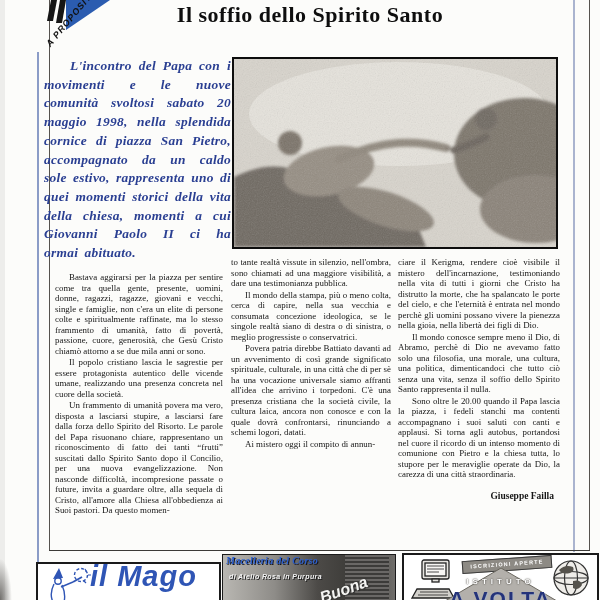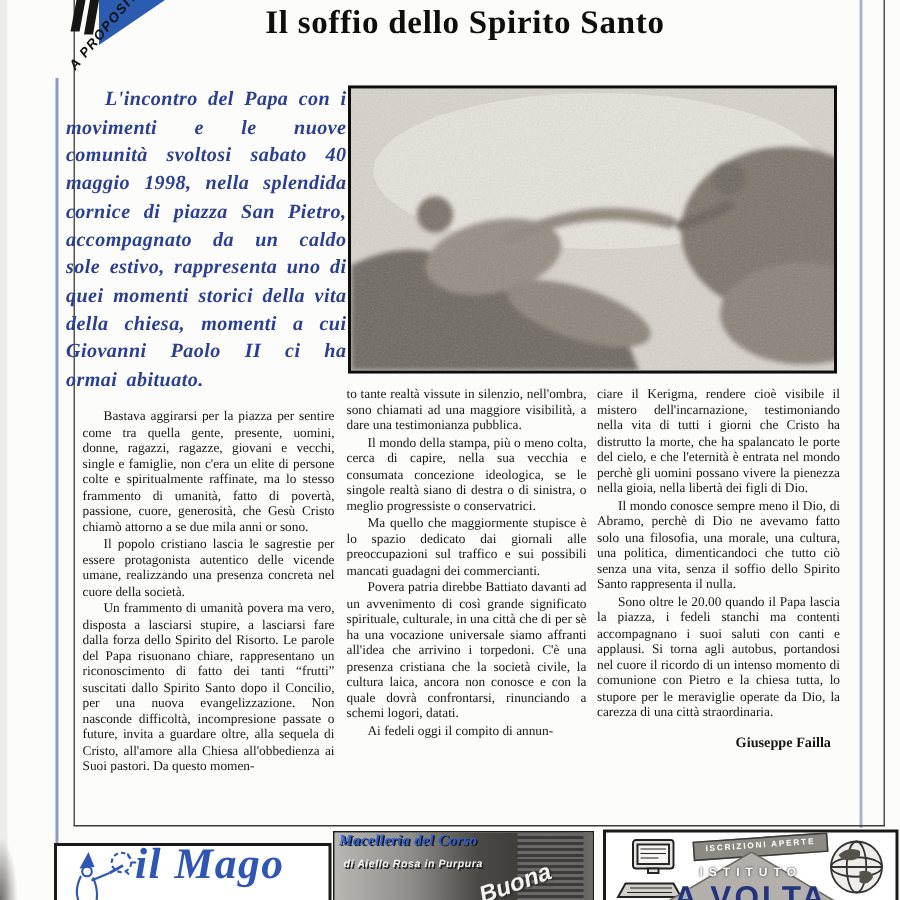--- a/index.html
+++ b/index.html
@@ -39,21 +39,21 @@
   .col p.ind{text-indent:14px;}
   #col1{left:55px;top:272px;width:168px;height:277px;}
   #col2{left:231px;top:257px;width:160px;height:291px;}
   #col3{left:398px;top:257px;width:162px;height:291px;}
   #byline{text-align:right;font-weight:bold;font-size:9.5px;margin-top:11px;padding-right:6px;}
 
   
   .ad{border:2px solid #1a1a1a;background:#fff;overflow:hidden;}
   #ad-mago{left:36px;top:562px;width:181px;height:60px;}
   #mago-title{left:52px;top:-4px;font-size:29px;font-weight:bold;font-style:italic;
-     color:#2f55b5;font-family:Liberation Serif, serif;letter-spacing:1px;white-space:nowrap;}
+     color:#2f55b5;font-family:Liberation Sans, sans-serif;letter-spacing:1px;white-space:nowrap;}
 
   #ad-macelleria{left:222px;top:554px;width:172px;height:60px;border-width:1px;
      background:linear-gradient(90deg,#b9b7b2 0%,#8e8c88 30%,#4c4a47 55%,#3a3936 78%,#6f6d69 100%);}
   #shutter{right:6px;top:0;width:44px;height:100%;
      background:repeating-linear-gradient(0deg,#3c3b39 0 2px,#6a6866 2px 4px);}
   #macelleria-title{left:3px;top:0px;font-family:Liberation Serif, serif;
      font-size:10px;font-weight:bold;font-style:italic;color:#2a5fd0;
      text-shadow:1px 1px 0 #14141a;white-space:nowrap;letter-spacing:.3px;}
   #macelleria-subtitle{left:6px;top:18px;font-family:"Liberation Sans",sans-serif;
      font-size:7px;font-weight:bold;font-style:italic;color:#f2f2f2;
@@ -88,21 +88,21 @@
 
   <svg class="abs" style="left:44px;top:0;" width="72" height="56" viewBox="0 0 72 56">
     <polygon points="7,0 13,0 9,21 3,21" fill="#161616"></polygon>
     <polygon points="16,0 22,0 18,23 12,23" fill="#161616"></polygon>
     <polygon points="22,0 66,0 22,30" fill="#2b5cb0"></polygon>
   </svg>
   <div class="abs" id="logo-rotated">A PROPOSITO</div>
 
   <div class="abs" id="page-title">Il soffio dello Spirito Santo</div>
 
-  <div class="abs" id="lead">L'incontro del Papa con i movimenti e le nuove comunità svoltosi sabato 40 maggio 1998, nella splendida cornice di piazza San Pietro, accompagnato da un caldo sole estivo, rappresenta uno di quei momenti storici della vita della chiesa, momenti a cui Giovanni Paolo II ci ha ormai abituato.</div>
+  <div class="abs" id="lead">L'incontro del Papa con i movimenti e le nuove comunità svoltosi sabato 20 maggio 1998, nella splendida cornice di piazza San Pietro, accompagnato da un caldo sole estivo, rappresenta uno di quei momenti storici della vita della chiesa, momenti a cui Giovanni Paolo II ci ha ormai abituato.</div>
 
   <div class="abs" id="fresco">
     <svg width="322" height="188" viewBox="0 0 322 188">
       <defs>
         <filter id="grain" x="0" y="0" width="100%" height="100%">
           <feTurbulence type="fractalNoise" baseFrequency="0.85" numOctaves="2" result="n"></feTurbulence>
           <feColorMatrix in="n" type="saturate" values="0"></feColorMatrix>
           <feComponentTransfer>
               <feFuncA type="linear" slope="0.5" intercept="0"></feFuncA>
             </feComponentTransfer>
@@ -131,23 +131,22 @@
   </div>
 
   <div class="abs col" id="col1">
     <p class="ind">Bastava aggirarsi per la piazza per sentire come tra quella gente, presente, uomini, donne, ragazzi, ragazze, giovani e vecchi, single e famiglie, non c'era un elite di persone colte e spiritualmente raffinate, ma lo stesso frammento di umanità, fatto di povertà, passione, cuore, generosità, che Gesù Cristo chiamò attorno a se due mila anni or sono.</p>
     <p class="ind">Il popolo cristiano lascia le sagrestie per essere protagonista autentico delle vicende umane, realizzando una presenza concreta nel cuore della società.</p>
     <p class="ind">Un frammento di umanità povera ma vero, disposta a lasciarsi stupire, a lasciarsi fare dalla forza dello Spirito del Risorto. Le parole del Papa risuonano chiare, rappresentano un riconoscimento di fatto dei tanti “frutti” suscitati dallo Spirito Santo dopo il Concilio, per una nuova evangelizzazione. Non nasconde difficoltà, incompresione passate o future, invita a guardare oltre, alla sequela di Cristo, all'amore alla Chiesa all'obbedienza ai Suoi pastori. Da questo momen-</p>
   </div>
   <div class="abs col" id="col2">
     <p>to tante realtà vissute in silenzio, nell'ombra, sono chiamati ad una maggiore visibilità, a dare una testimonianza pubblica.</p>
     <p class="ind">Il mondo della stampa, più o meno colta, cerca di capire, nella sua vecchia e consumata concezione ideologica, se le singole realtà siano di destra o di sinistra, o meglio progressiste o conservatrici.</p>
-    <p class="ind">Ma quello che maggiormente stupisce è lo spazio dedicato dai giornali alle preoccupazioni sul traffico e sui possibili mancati guadagni dei commercianti.</p>
     <p class="ind">Povera patria direbbe Battiato davanti ad un avvenimento di così grande significato spirituale, culturale, in una città che di per sè ha una vocazione universale siamo affranti all'idea che arrivino i torpedoni. C'è una presenza cristiana che la società civile, la cultura laica, ancora non conosce e con la quale dovrà confrontarsi, rinunciando a schemi logori, datati.</p>
-    <p class="ind">Ai fedeli oggi il compito di annun-</p>
+    <p class="ind">Ai mistero oggi il compito di annun-</p>
   </div>
   <div class="abs col" id="col3">
     <p>ciare il Kerigma, rendere cioè visibile il mistero dell'incarnazione, testimoniando nella vita di tutti i giorni che Cristo ha distrutto la morte, che ha spalancato le porte del cielo, e che l'eternità è entrata nel mondo perchè gli uomini possano vivere la pienezza nella gioia, nella libertà dei figli di Dio.</p>
     <p class="ind">Il mondo conosce sempre meno il Dio, di Abramo, perchè di Dio ne avevamo fatto solo una filosofia, una morale, una cultura, una politica, dimenticandoci che tutto ciò senza una vita, senza il soffio dello Spirito Santo rappresenta il nulla.</p>
     <p class="ind">Sono oltre le 20.00 quando il Papa lascia la piazza, i fedeli stanchi ma contenti accompagnano i suoi saluti con canti e applausi. Si torna agli autobus, portandosi nel cuore il ricordo di un intenso momento di comunione con Pietro e la chiesa tutta, lo stupore per le meraviglie operate da Dio, la carezza di una città straordinaria.</p>
     <div id="byline">Giuseppe Failla</div>
   </div>
 
   <div class="abs ad" id="ad-mago">
     <svg class="abs" style="left:3px;top:2px;" width="50" height="42" viewBox="0 0 50 42" fill="none" stroke="#2f55b5" stroke-width="1.4">

